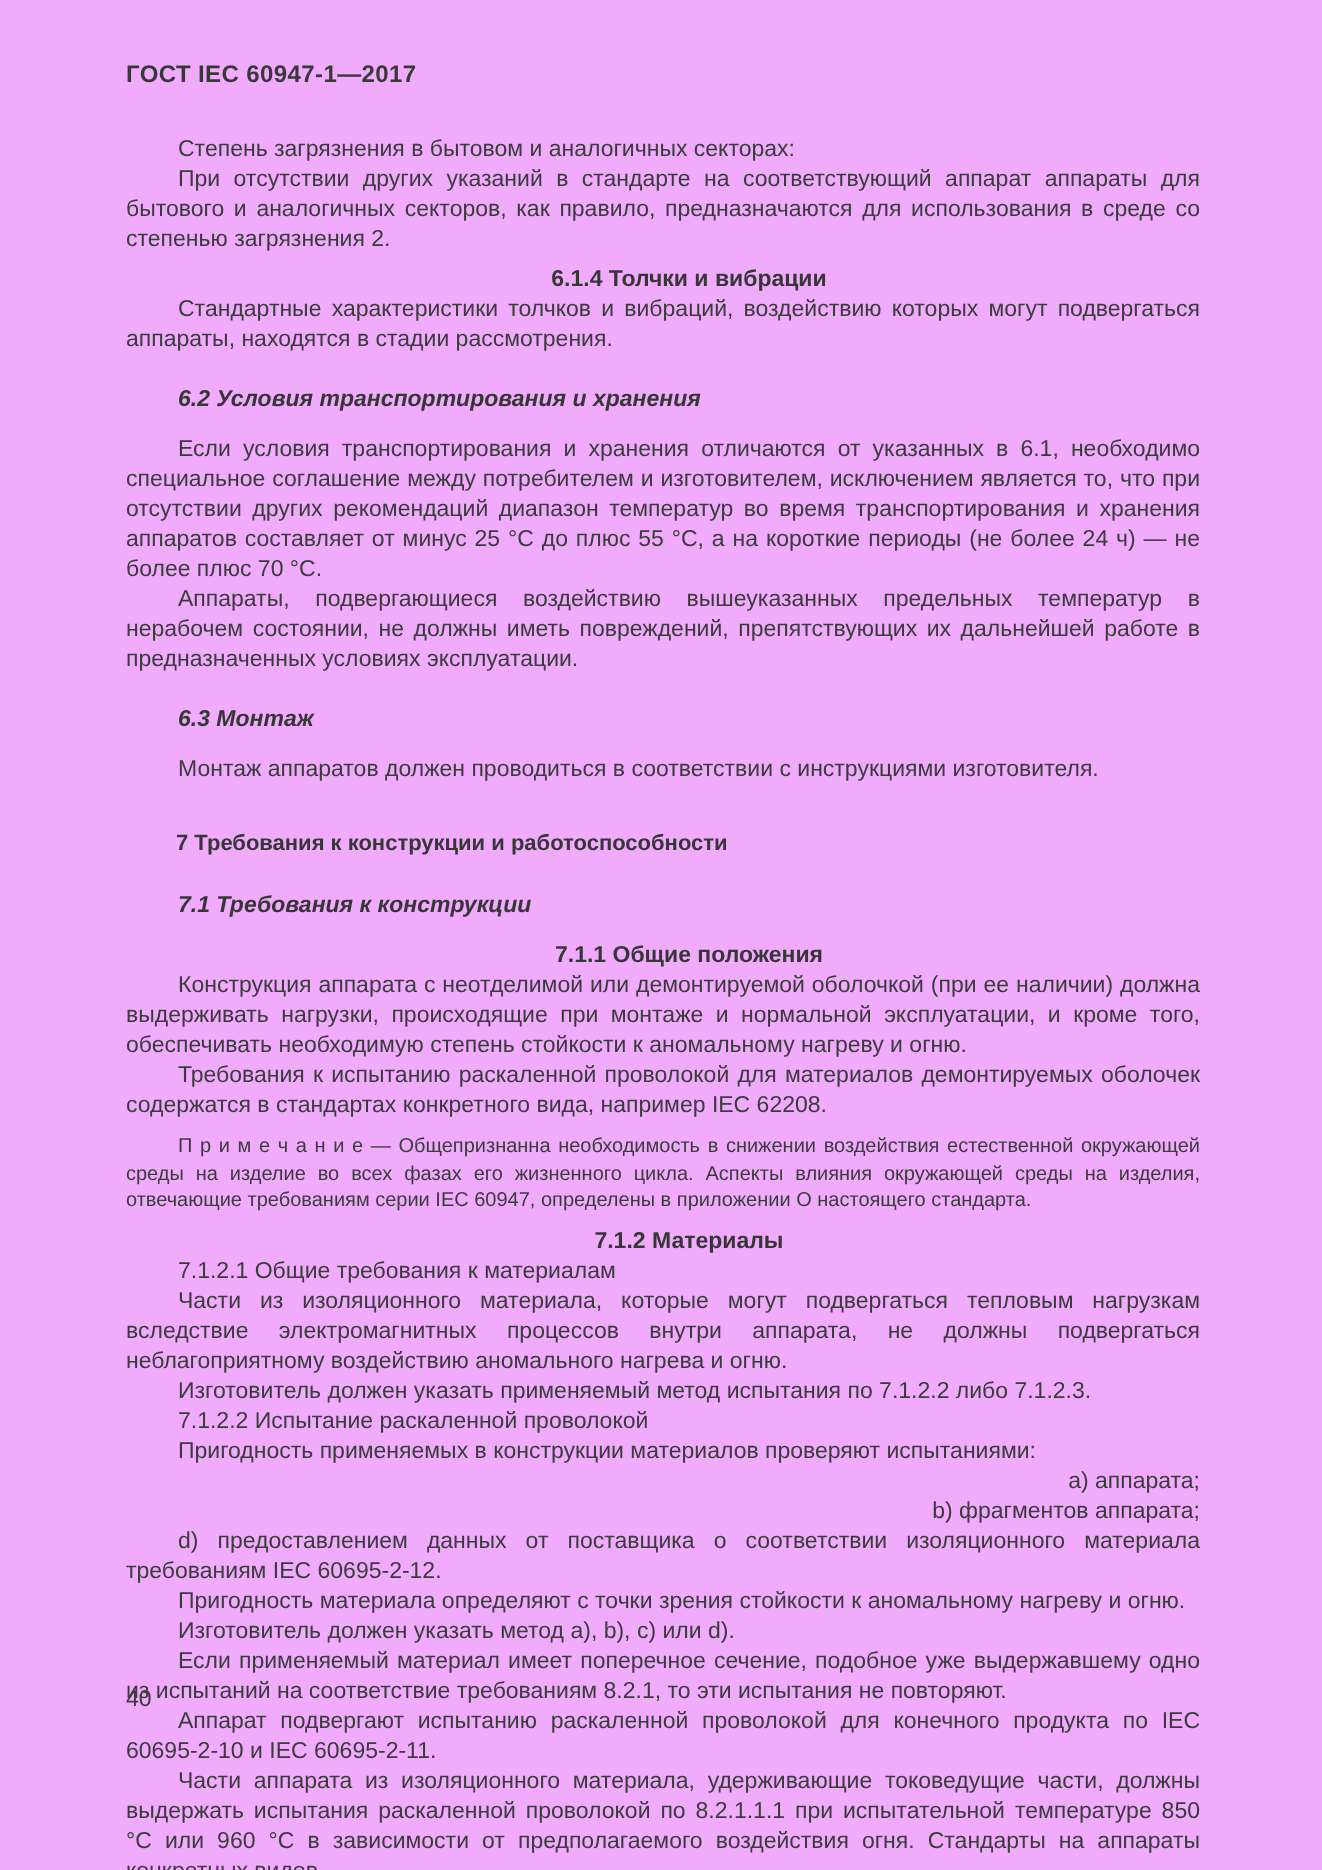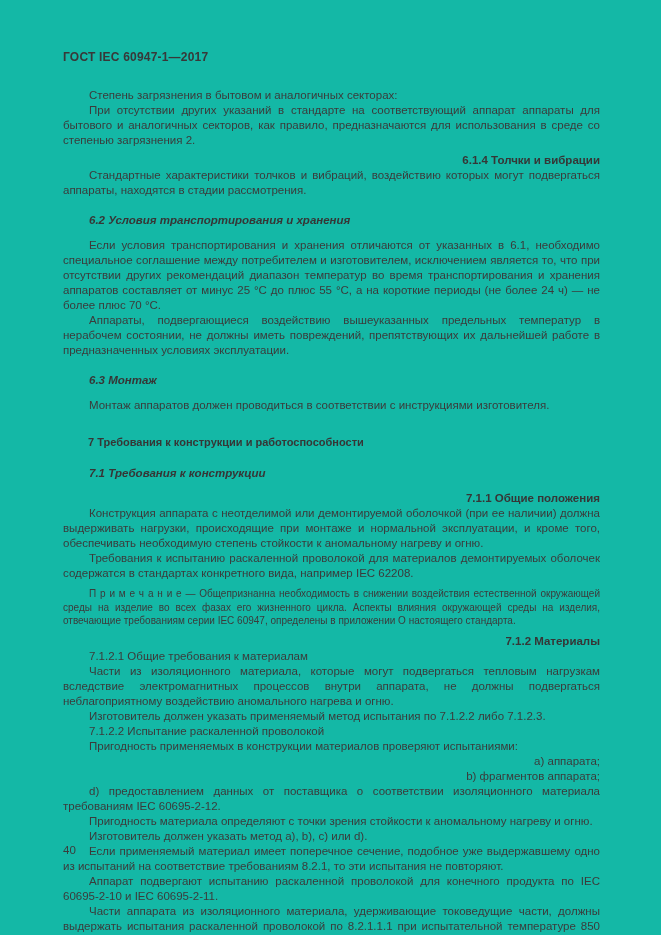--- a/index.html
+++ b/index.html
@@ -12,23 +12,23 @@
     height: 935px;
     position: relative;
     font-family: "Liberation Sans", "DejaVu Sans", sans-serif;
     color: #3b3b3b;
     overflow: hidden;
   }
   .page {
     position: relative;
     width: 661px;
     height: 935px;
-    background: #14b8a6;
+    background: #f0abfc;
     box-sizing: border-box;
-    padding: 50px 61px 0 63px;
+    padding: 30px 61px 0 63px;
   }
   .doc-header {
     font-size: 12px;
     font-weight: bold;
     letter-spacing: 0.2px;
     margin: 0 0 24px 0;
     color: #383838;
   }
   p {
     margin: 0;
@@ -49,21 +49,21 @@
   }
   p.h2 {
     font-weight: bold;
     text-align: left;
     margin: 15px 0 10px 0;
     color: #363636;
     font-style: italic;
   }
   p.h3 {
     font-weight: bold;
-    text-align: right;
+    text-align: center;
     margin: 5px 0 0 0;
     color: #363636;
   }
   p.sub {
     text-align: left;
   }
   p.note {
     font-size: 10px;
     line-height: 13.5px;
     margin: 6px 0 6px 0;

